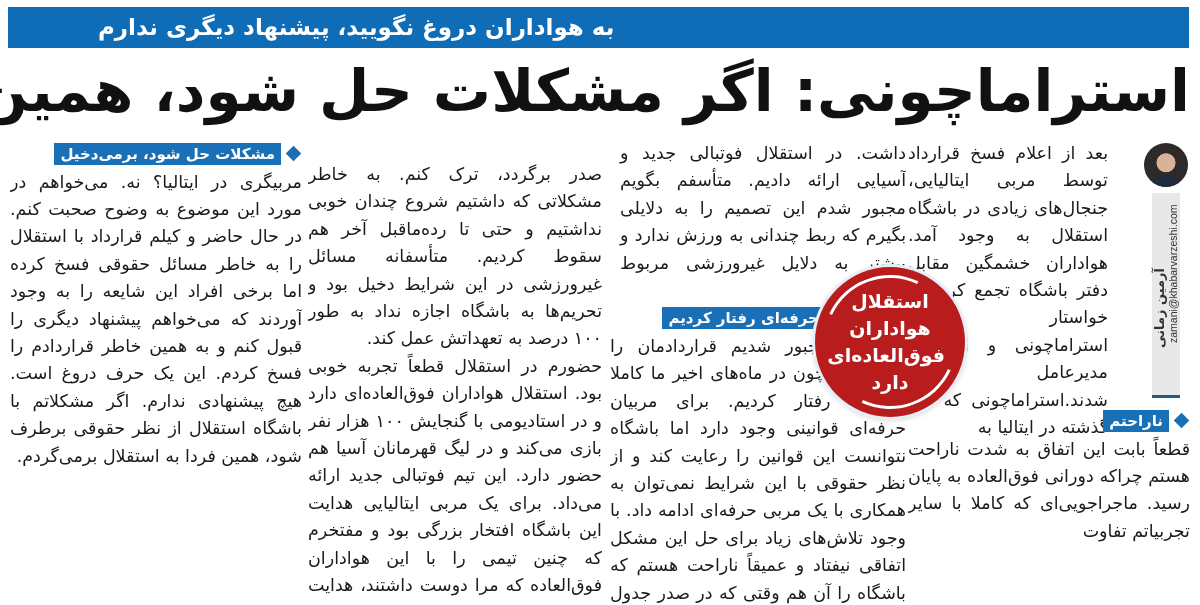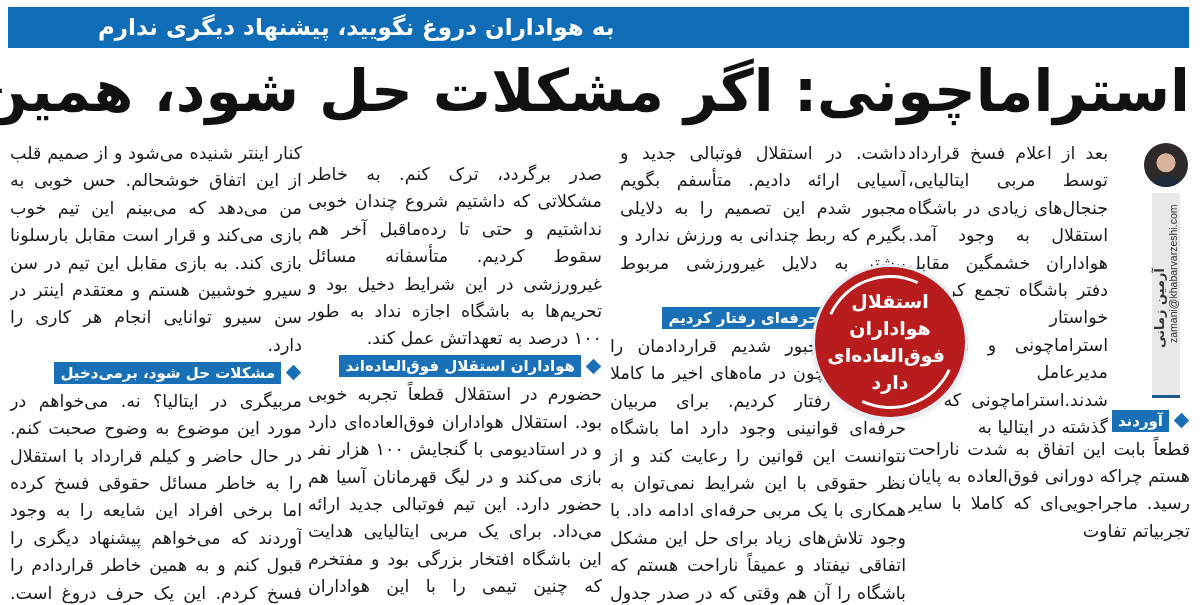--- a/index.html
+++ b/index.html
@@ -101,47 +101,42 @@
   <div class="author-name">آرمین زمانی</div>
   <div class="author-email">zamani@khabarvarzeshi.com</div>
 </div>
 
 <div class="col col-1">
   <p>بعد از اعلام فسخ قرارداد توسط مربی ایتالیایی، جنجال‌های زیادی در باشگاه استقلال به وجود آمد. هواداران خشمگین مقابل دفتر باشگاه تجمع کردند و خواستار برگشت استراماچونی و استعفای مدیرعامل باشگاه شدند.استراماچونی که روز گذشته در ایتالیا به</p>
 </div>
 <div class="col col-1b">
   <div class="subhead">
     <span class="diamond"></span>
-    <span class="subhead-label">آوردند</span>
+    <span class="subhead-label">ناراحتم</span>
   </div>
   <p>قطعاً بابت این اتفاق به شدت ناراحت هستم چراکه دورانی فوق‌العاده به پایان رسید. ماجراجویی‌ای که کاملا با سایر تجربیاتم تفاوت</p>
 </div>
 
 <div class="col col-2">
   <p style="padding-left:10px">داشت. در استقلال فوتبالی جدید و آسیایی ارائه دادیم. متأسفم بگویم مجبور شدم این تصمیم را به دلایلی بگیرم که ربط چندانی به ورزش ندارد و بیشتر به دلایل غیرورزشی مربوط است.</p>
   <div class="subhead" style="margin-right:40px">
     <span class="diamond"></span>
     <span class="subhead-label">ما حرفه‌ای رفتار کردیم</span>
   </div>
   <p style="margin-right:0">متأسفانه مجبور شدیم قراردادمان را فسخ کنیم چون در ماه‌های اخیر ما کاملا حرفه‌ای رفتار کردیم. برای مربیان حرفه‌ای قوانینی وجود دارد اما باشگاه نتوانست این قوانین را رعایت کند و از نظر حقوقی با این شرایط نمی‌توان به همکاری با یک مربی حرفه‌ای ادامه داد. با وجود تلاش‌های زیاد برای حل این مشکل اتفاقی نیفتاد و عمیقاً ناراحت هستم که باشگاه را آن هم وقتی که در صدر جدول حضور دارد و توانسته بود بعد از ۶ سال ناکامی به</p>
 </div>
 
 <div class="col col-3">
   <p>صدر برگردد، ترک کنم. به خاطر مشکلاتی که داشتیم شروع چندان خوبی نداشتیم و حتی تا رده‌ماقبل آخر هم سقوط کردیم. متأسفانه مسائل غیرورزشی در این شرایط دخیل بود و تحریم‌ها به باشگاه اجازه نداد به طور ۱۰۰ درصد به تعهداتش عمل کند.</p>
-  <div class="subhead">
-    <span class="diamond"></span>
-    <span class="subhead-label">هواداران استقلال فوق‌العاده‌اند</span>
-  </div>
   <p>حضورم در استقلال قطعاً تجربه خوبی بود. استقلال هواداران فوق‌العاده‌ای دارد و در استادیومی با گنجایش ۱۰۰ هزار نفر بازی می‌کند و در لیگ قهرمانان آسیا هم حضور دارد. این تیم فوتبالی جدید ارائه می‌داد. برای یک مربی ایتالیایی هدایت این باشگاه افتخار بزرگی بود و مفتخرم که چنین تیمی را با این هواداران فوق‌العاده که مرا دوست داشتند، هدایت کردم.</p>
   
   
 </div>
 
 <div class="col col-4">
-  <p>کنار اینتر شنیده می‌شود و از صمیم قلب از این اتفاق خوشحالم. حس خوبی به من می‌دهد که می‌بینم این تیم خوب بازی می‌کند و قرار است مقابل بارسلونا بازی کند. به بازی مقابل این تیم در سن سیرو خوشبین هستم و معتقدم اینتر در سن سیرو توانایی انجام هر کاری را دارد.</p>
   <div class="subhead">
     <span class="diamond"></span>
     <span class="subhead-label">مشکلات حل شود، برمی‌دخیل</span>
   </div>
   <p>مربیگری در ایتالیا؟ نه. می‌خواهم در مورد این موضوع به وضوح صحبت کنم. در حال حاضر و کیلم قرارداد با استقلال را به خاطر مسائل حقوقی فسخ کرده اما برخی افراد این شایعه را به وجود آوردند که می‌خواهم پیشنهاد دیگری را قبول کنم و به همین خاطر قراردادم را فسخ کردم. این یک حرف دروغ است. هیچ پیشنهادی ندارم. اگر مشکلاتم با باشگاه استقلال از نظر حقوقی برطرف شود، همین فردا به استقلال برمی‌گردم.</p>
 </div>
 
 <div class="badge">
   <div class="badge-ring"></div>
   <div class="badge-text">استقلال هواداران فوق‌العاده‌ای دارد</div>

